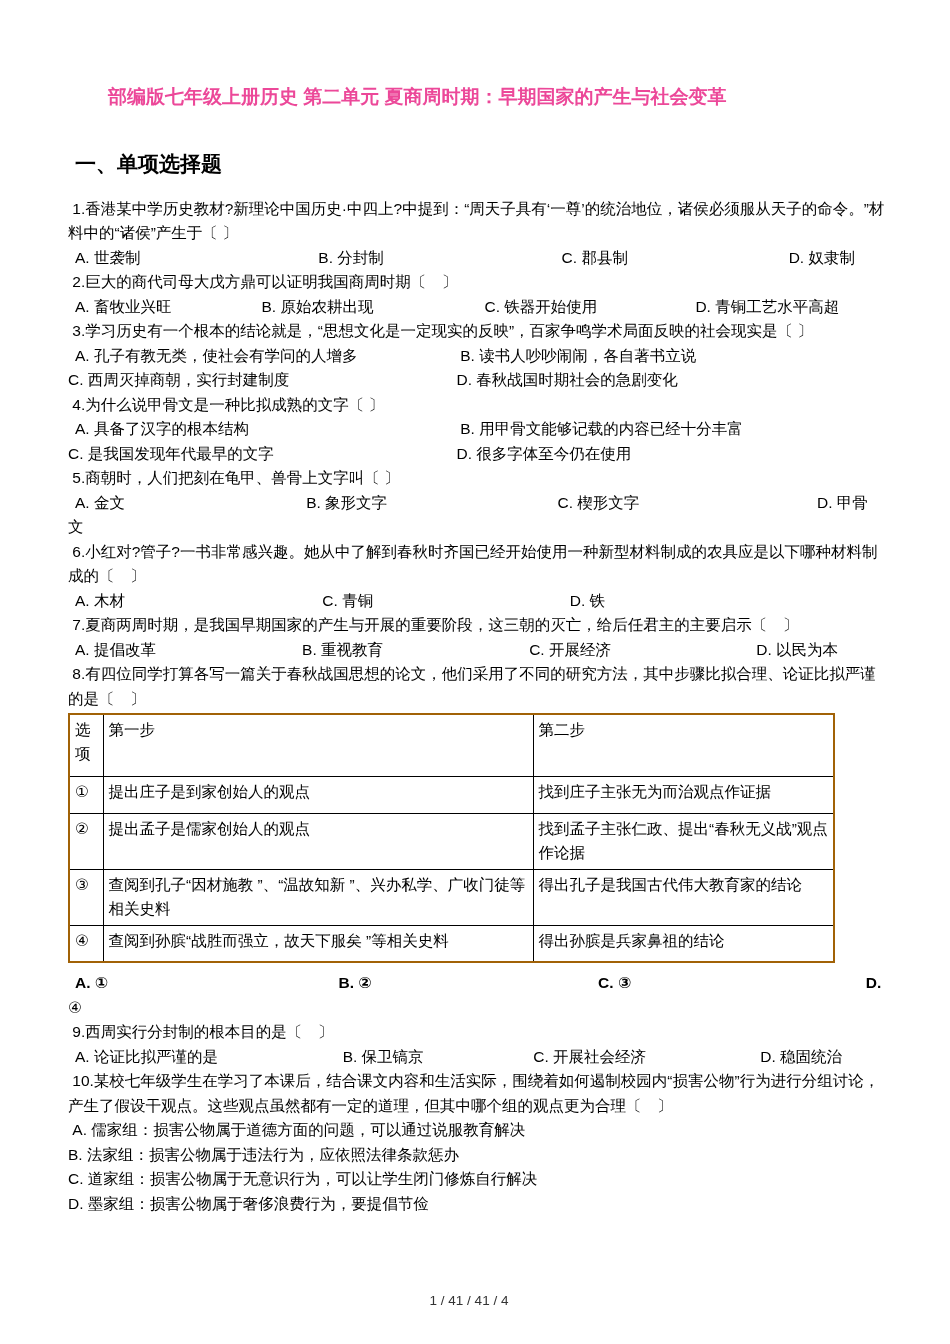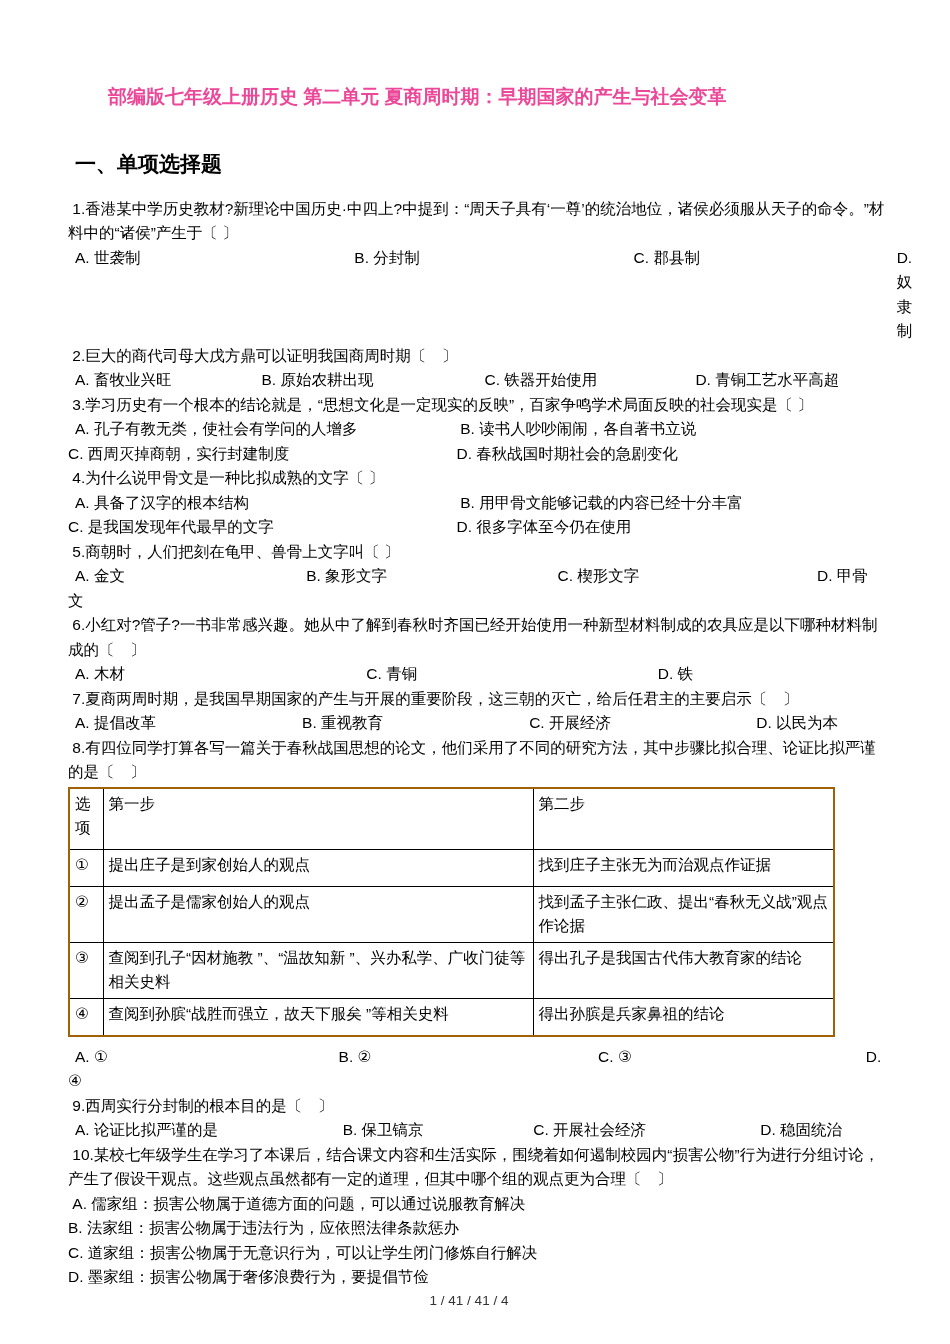--- a/index.html
+++ b/index.html
@@ -31,27 +31,27 @@
     padding-left: 7px;
     margin-bottom: 20px;
   }
   .stem { white-space: pre-wrap; }
   .opts {
     display: grid;
     white-space: pre-wrap;
   }
   .opts > span { display: block; }
   .ind { padding-left: 7px; }
-  .g-q1  { grid-template-columns: 30% 30% 28% auto; gap: 36px; }
+  .g-q1  { grid-template-columns: 30% 30% 28% auto; }
   .g-q2  { grid-template-columns: 23% 27.5% 26% auto; }
   .g-2col { grid-template-columns: 47.5% auto; }
   .g-q5  { grid-template-columns: 28.5% 31% 32% auto; }
-  .g-q6  { grid-template-columns: 30.5% 30.5% 31% auto; gap: 44px; }
+  .g-q6  { grid-template-columns: 30.5% 30.5% 31% auto; }
   .g-q7  { grid-template-columns: 28% 28% 28% auto; }
-  .g-q8  { grid-template-columns: 32.5% 32% 33% auto; }
+  .g-q8  { grid-template-columns: 32.5% 32% 33% auto; font-weight: bold; }
   .g-q9  { grid-template-columns: 33% 23.5% 28% auto; }
   table.qtable {
     border-collapse: collapse;
     border: 2px solid #a16207;
     width: 765px;
     margin: 2px 0 8px 0;
     font-size: 15.5px;
     line-height: 24px;
     table-layout: fixed;
   }

